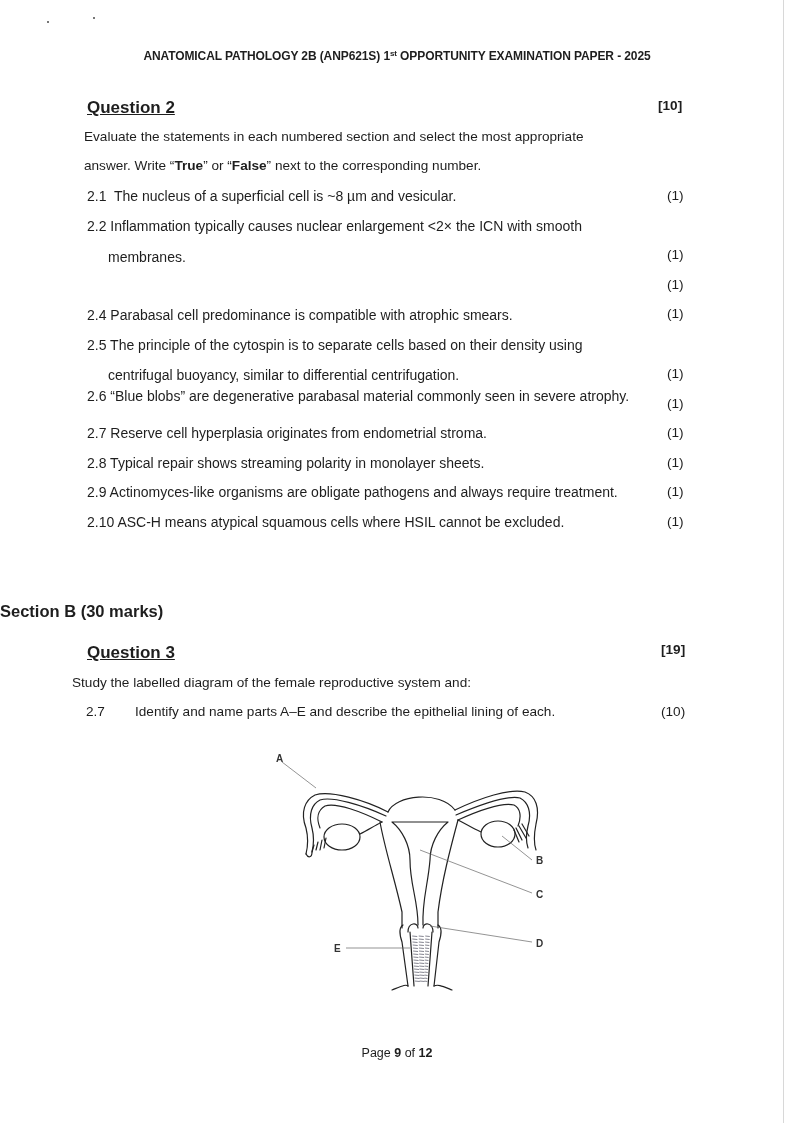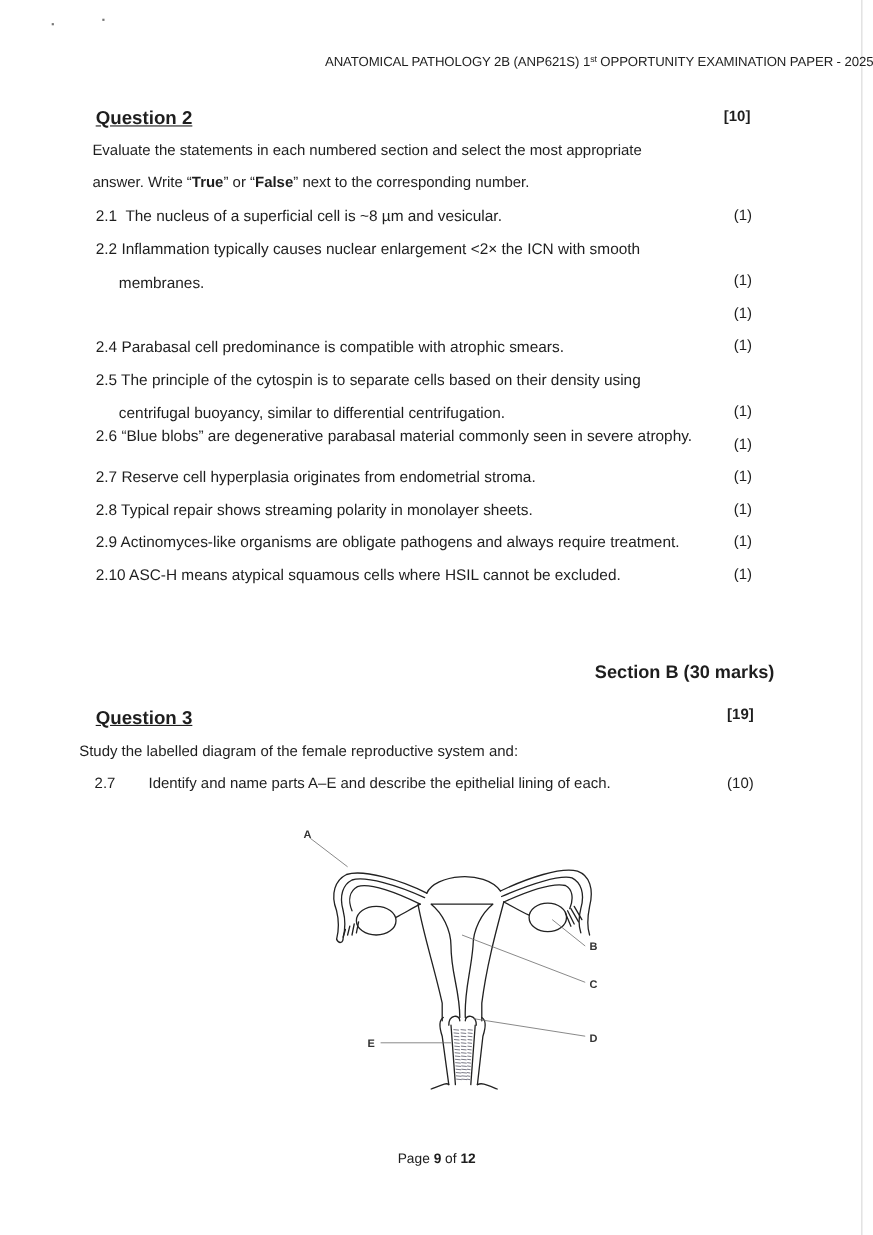--- a/index.html
+++ b/index.html
@@ -1,30 +1,30 @@
 <!DOCTYPE html>
 <html><head>
 <meta charset="utf-8">
 <style>
   html, body { margin: 0; padding: 0; background: #ffffff; }
   body { width: 794px; height: 1123px; position: relative; overflow: hidden;
          font-family: "Liberation Sans", sans-serif; color: #1e1e1e; }
   .page { position: absolute; left: 0; top: 0; width: 794px; height: 1123px; background: #fff; }
   .scan-edge { position: absolute; left: 783px; top: 0; width: 1px; height: 1123px; background: #d8d8d8; }
   .scan-mark { position: absolute; width: 2px; height: 2px; background: #777; }
-  .header { position: absolute; left: 0; width: 794px; top: 49px; text-align: right;
-            font-size: 12px; font-weight: normal; letter-spacing: -0.1px; }
+  .header { position: absolute; left: 0; width: 794px; top: 49px; text-align: center;
+            font-size: 12px; font-weight: bold; letter-spacing: -0.1px; }
   .header sup { font-size: 8px; vertical-align: 4px; }
   .txt { position: absolute; font-size: 13.6px; line-height: 16px; white-space: nowrap; }
   .qhead { font-weight: bold; text-decoration: underline; font-size: 17px; }
   .marks-right { position: absolute; font-size: 13.6px; font-weight: bold; }
   .mark { position: absolute; left: 667px; font-size: 13.6px; }
   .item { position: absolute; left: 87px; font-size: 14px; white-space: nowrap; }
   .indent { left: 108px; }
-  .section-b { position: absolute; left: 0; width: 704px; top: 602px; text-align: right;
+  .section-b { position: absolute; left: 0; width: 704px; top: 602px; text-align: left;
                font-size: 16.5px; font-weight: bold; }
   .diagram { position: absolute; left: 270px; top: 750px; width: 300px; height: 245px; }
   .footer { position: absolute; left: 0; width: 794px; top: 1046px; text-align: center; font-size: 12.5px; }
   .footer b { font-weight: bold; }
 </style>
 </head>
 <body>
 
 <div class="page">
   <div class="scan-edge"></div>

